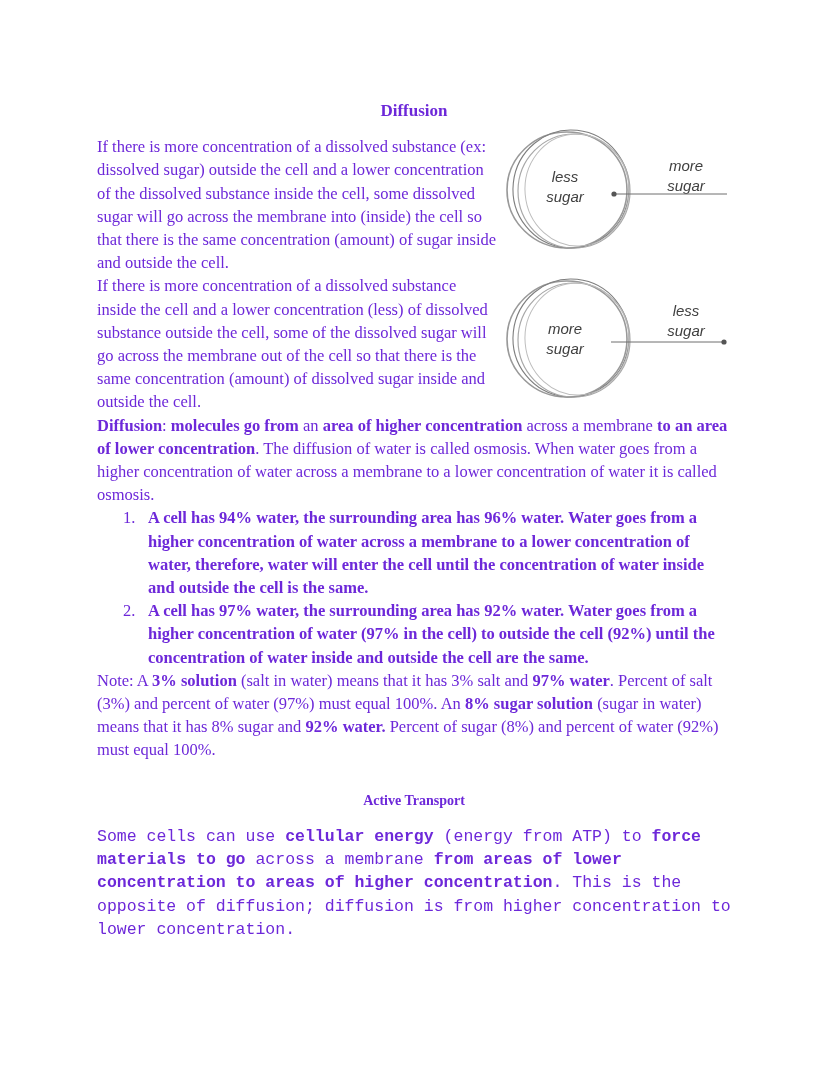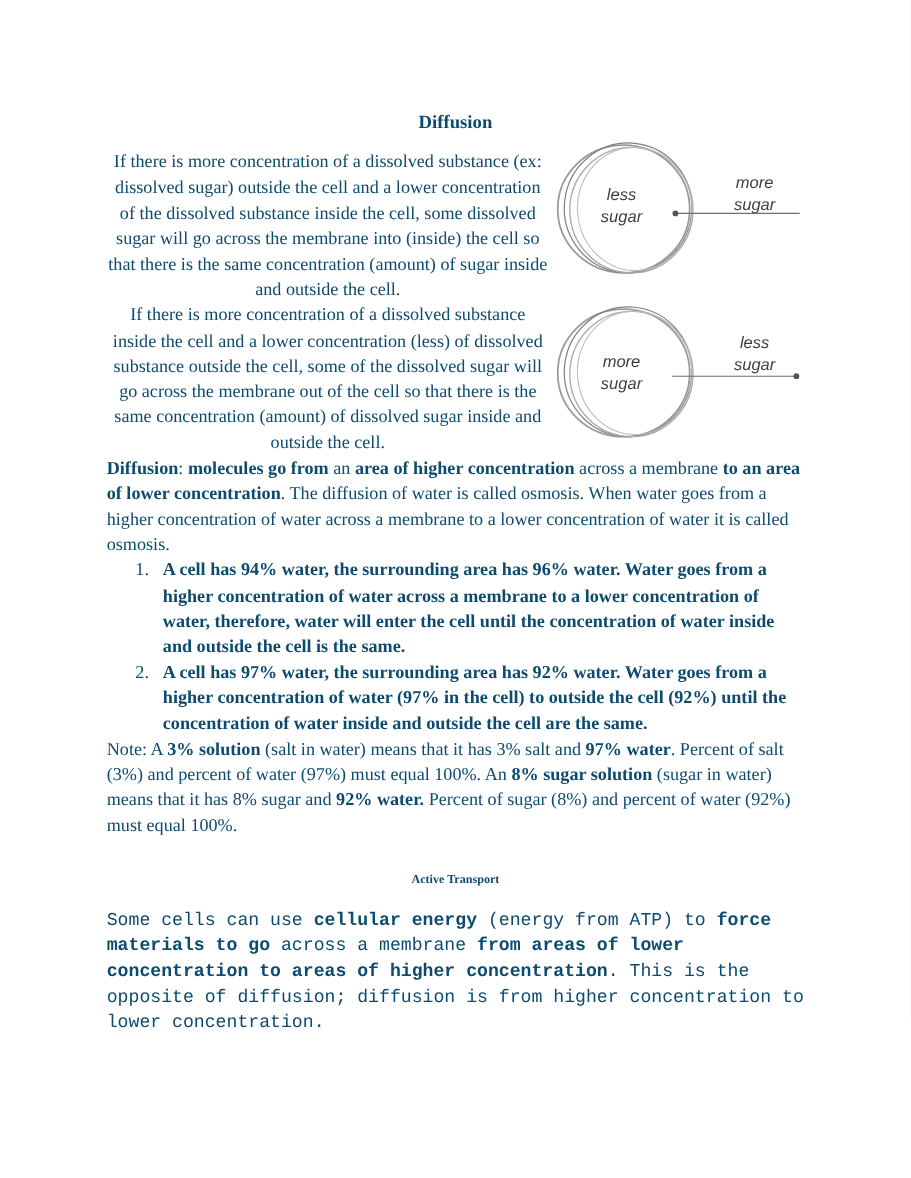--- a/index.html
+++ b/index.html
@@ -4,39 +4,38 @@
 <style>
   html,body{margin:0;padding:0;background:#e8e8e8;}
   .page{
     position:relative;
     width:828px;height:1071px;
     margin:0 auto;
     background:#ffffff;
     box-sizing:border-box;
     padding:99px 97px 0 97px;
     font-family:"Liberation Serif","DejaVu Serif",serif;
-    color:#0c4a6e;
+    color:#6d28d9;
     font-size:16.5px;
     line-height:23.2px;
     overflow:hidden;
   }
   .doc-title{
     text-align:center;
     font-weight:bold;
     font-size:17px;
     margin:0 0 13px 0;
   }
   .two-col{
     display:flex;
     align-items:flex-start;
   }
   .text-col{
     width:402px;
     flex-shrink:0;
-    text-align:center;
   }
   .text-col p{margin:0;}
   .diagram-col{
     width:232px;
     flex-shrink:0;
     margin-top:-11px;
     font-style:italic;
   }
   .diagram-col svg{display:block;}
   .sketch-label{
@@ -53,21 +52,21 @@
   .example-number{
     width:25px;
     flex-shrink:0;
   }
   .example-text{flex:1;font-weight:bold;}
   .note-para{margin:13px 0 0 0;font-family:Liberation Serif, serif;}
   .passive-para{margin:14px 0 0 0;}
   .section-heading{
     text-align:center;
     font-weight:bold;
-    font-size:11px;
+    font-size:14px;
     margin:27px 0 13px 0;
   }
   .active-para{margin:0;font-family:Liberation Mono, monospace;}
 </style>
 </head>
 <body>
 
 <div class="page">
 
   <h1 class="doc-title">Diffusion</h1>

